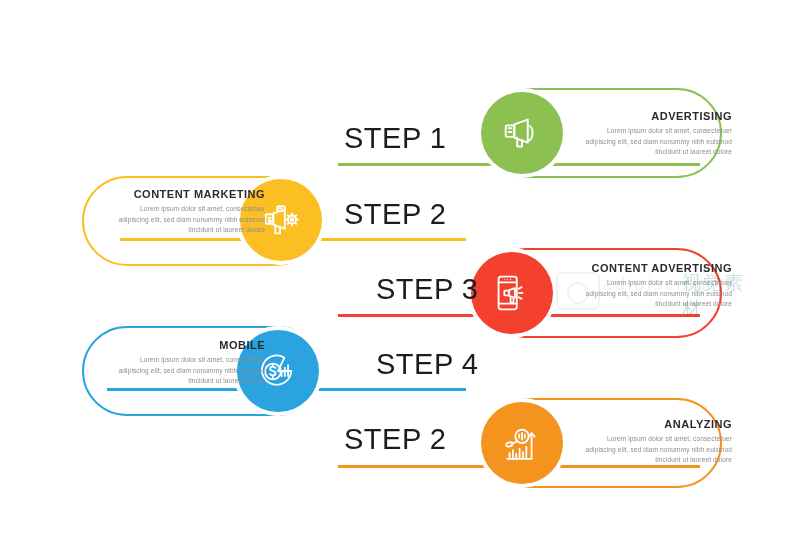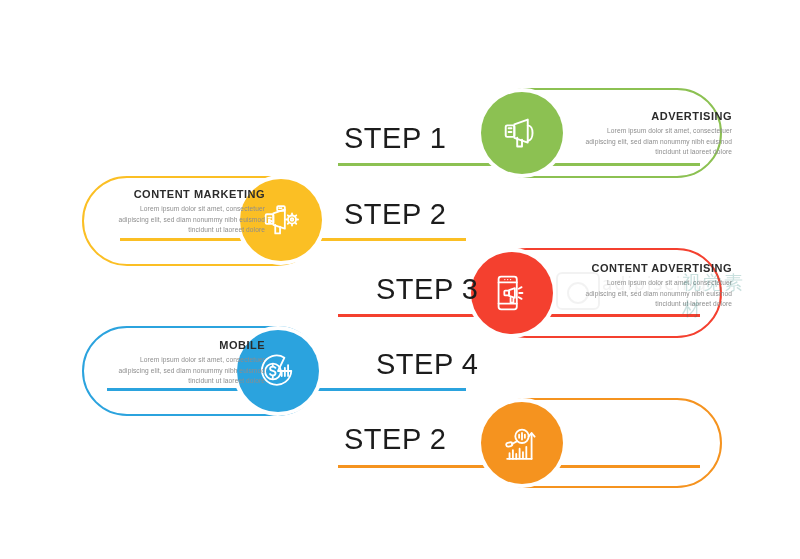--- a/index.html
+++ b/index.html
@@ -206,15 +206,19 @@
         <path d="M24 13.6v6.8M21 15.4v3.2M27 15.4v3.2"></path>
         <path d="M19 22 L13.5 25"></path>
         <rect x="7.5" y="23.5" width="6.5" height="4" rx="2" transform="rotate(-12 10.8 25.5)"></rect>
         <path d="M11 34.5v6M14.5 31.5v9M18 35.5v5M21.5 30v10M25 33.5v6.5M28.5 28v12"></path>
         <path d="M8.5 40.5H34"></path>
         <path d="M34 40.5V14"></path>
         <path d="M30.8 17.4 L34 13.6 L37.2 17.4"></path>
       </g>
     </svg>
   </div>
+  <div class="panel-text ta-right" style="left:580px;top:408px;">
+    <p class="panel-title">ANALYZING</p>
+    <p class="panel-body">Lorem ipsum dolor sit amet, consectetuer adipiscing elit, sed diam nonummy nibh euismod tincidunt ut laoreet dolore</p>
+  </div>
   <div class="step-label" style="left:344px;top:413px;">STEP 2</div>
 
 </div>
 
 </body></html>

